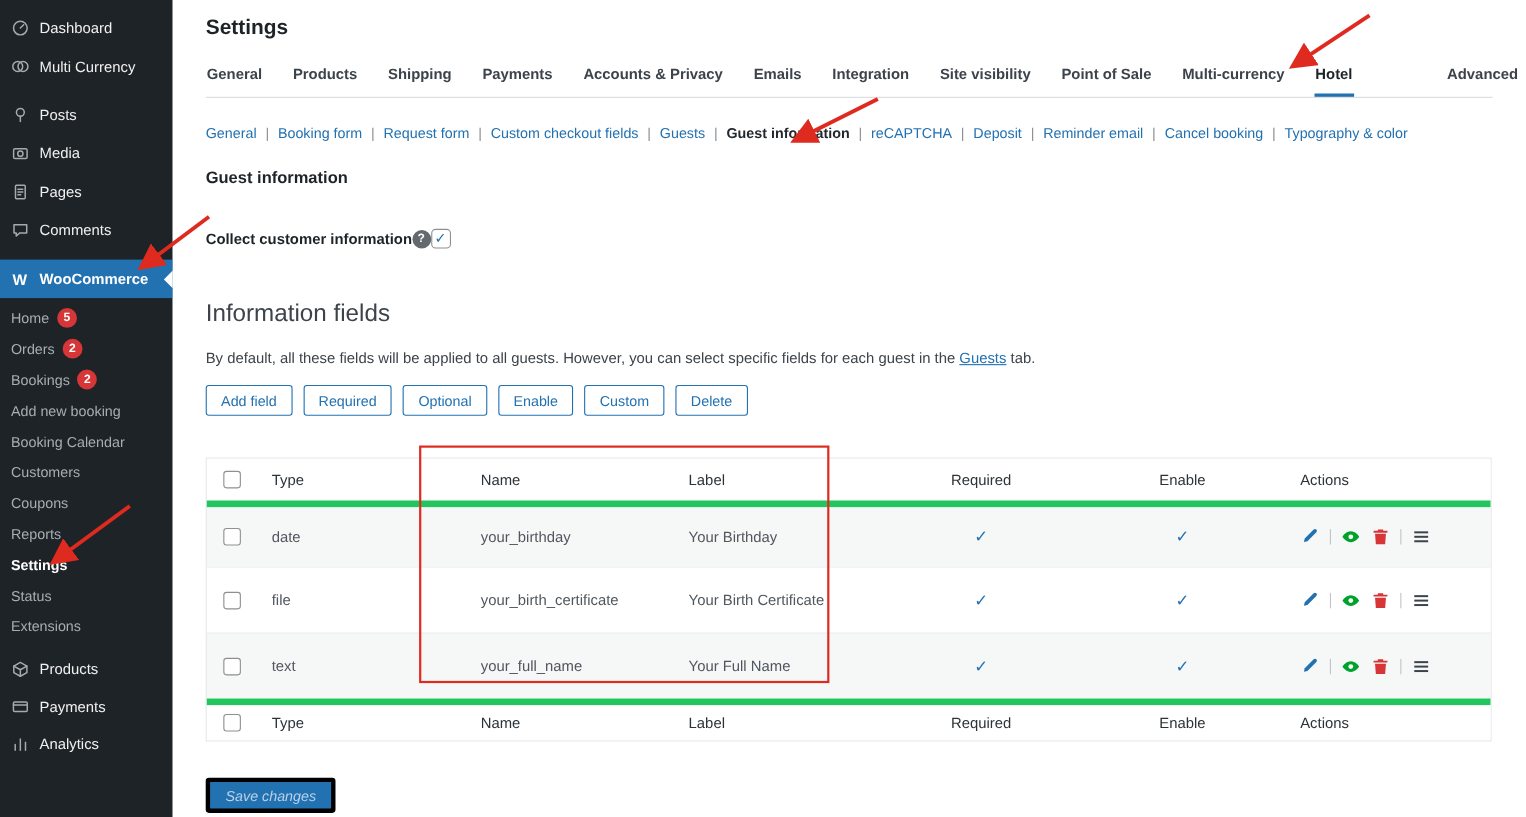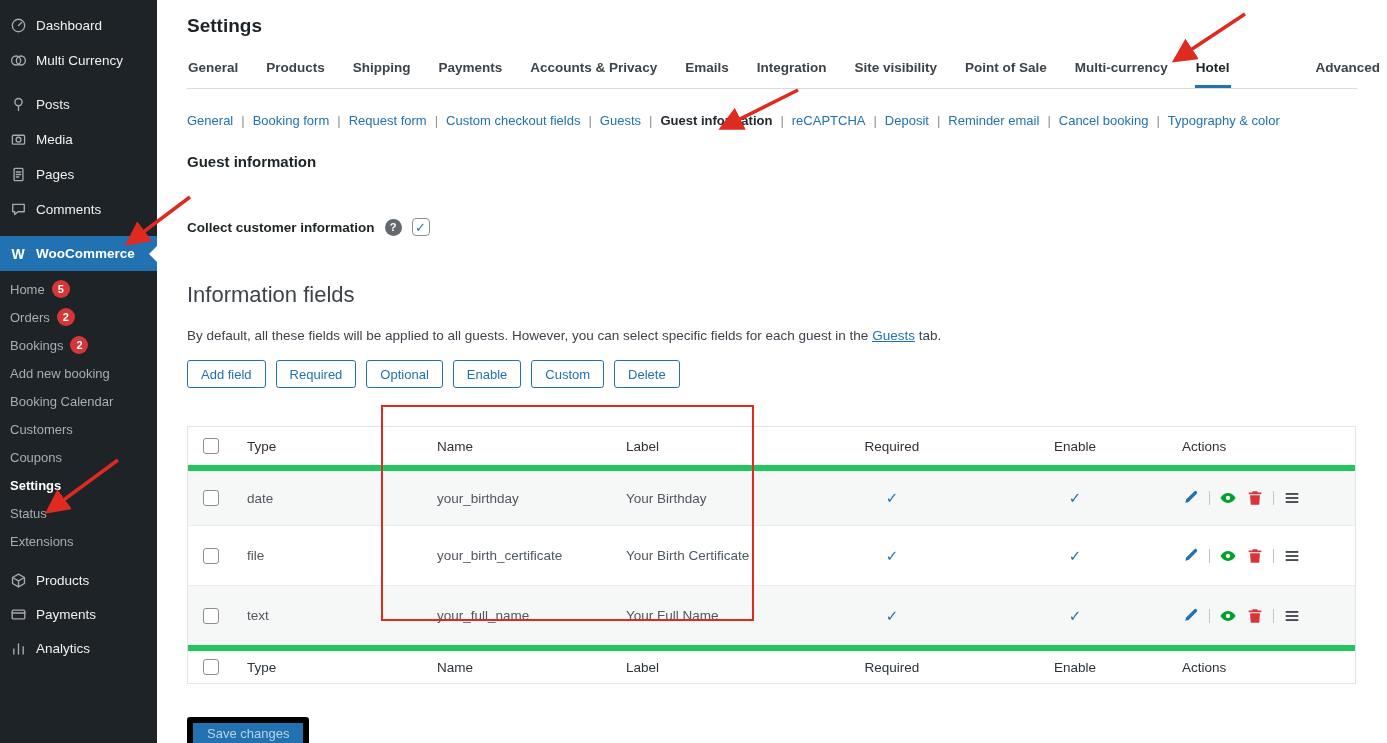--- a/index.html
+++ b/index.html
@@ -34,21 +34,21 @@
   .tab.active { color:#1d2327; padding-bottom:10px; border-bottom:3px solid #2271b1; }
   .tab.advanced { margin-left:58px; }
 
   .subtabs { margin-top:24px; font-size:13px; display:flex; align-items:center; flex-wrap:nowrap; }
   .subtab { color:#2271b1; cursor:pointer; text-decoration:none; white-space:nowrap; }
   .subtab.current { color:#23282d; font-weight:700; }
   .subsep { color:#8c8f94; margin:0 8px; }
 
   .section-heading { margin-top:24px; font-size:15px; font-weight:700; color:#1d2327; line-height:19px; }
 
-  .collect-row { margin-top:46px; display:flex; align-items:center; gap:10px; height:20px; }
+  .collect-row { margin-top:36px; display:flex; align-items:center; height:20px; }
   .collect-label { font-size:13.5px; font-weight:700; color:#1d2327; }
   .help-icon { width:17px; height:17px; border-radius:50%; background:#646970; color:#fff; font-size:11px; font-weight:700;
                display:inline-flex; align-items:center; justify-content:center; cursor:pointer; }
   .checkbox { width:18px; height:18px; border:1px solid #8c8f94; border-radius:4px; background:#fff;
               display:inline-flex; align-items:center; justify-content:center; font-size:13px; color:#2271b1; font-weight:700; cursor:pointer; }
   .checkbox.small { width:16px; height:16px; border-radius:3px; }
 
   .info-title { margin-top:45px; font-size:22px; font-weight:400; color:#3c434a; line-height:26px; }
   .desc { margin-top:18px; font-size:13.5px; color:#3c434a; line-height:20px; }
   .desc a { color:#2271b1; text-decoration:underline; cursor:pointer; }
@@ -67,22 +67,22 @@
   .cell { font-size:13.5px; color:#50575e; padding-left:14px; }
   .cell.hcell { color:#2c3338; }
   .cell.cb { display:flex; justify-content:center; padding-left:0; }
   .cell.center { text-align:center; padding-left:0; }
   .check-mark { color:#2271b1; font-size:15px; font-weight:700; }
   .cell.actions { display:flex; align-items:center; gap:9px; }
   .aicon { width:18px; height:18px; display:inline-flex; cursor:pointer; }
   .aicon svg { width:18px; height:18px; }
   .asep { width:1px; height:14px; background:#c3c4c7; }
 
-  .save-btn { margin-top:33px; height:32px; padding:0 14px; background:#2271b1; border:6px solid #000000; border-radius:3px;
-              color:#b9d2e9; font-size:13px; font-family:inherit; cursor:pointer; }
+  .save-btn { margin-top:33px; height:32px; padding:0 14px; background:#2271b1; border:4px solid #000000; border-radius:3px;
+              color:#b9d2e9; font-size:13px; font-family:inherit; cursor:pointer;font-style:italic; }
 
   
   .annot-layer { position:absolute; left:0; top:0; width:1387px; height:743px; pointer-events:none; }
   .red-rect { position:absolute; left:381px; top:405px; width:373px; height:216px; border:2px solid #df2a1f; pointer-events:none; }
 </style>
 </head>
 <body>
 
 <div class="app">
 
@@ -165,20 +165,23 @@
           <span>Add new booking</span>
         </div>
         <div class="smi">
           <span>Booking Calendar</span>
         </div>
         <div class="smi">
           <span>Customers</span>
         </div>
         <div class="smi">
           <span>Coupons</span>
+        </div>
+        <div class="smi">
+          <span>Reports</span>
         </div>
         <div class="smi current">
           <span>Settings</span>
         </div>
         <div class="smi">
           <span>Status</span>
         </div>
         <div class="smi">
           <span>Extensions</span>
         </div>

